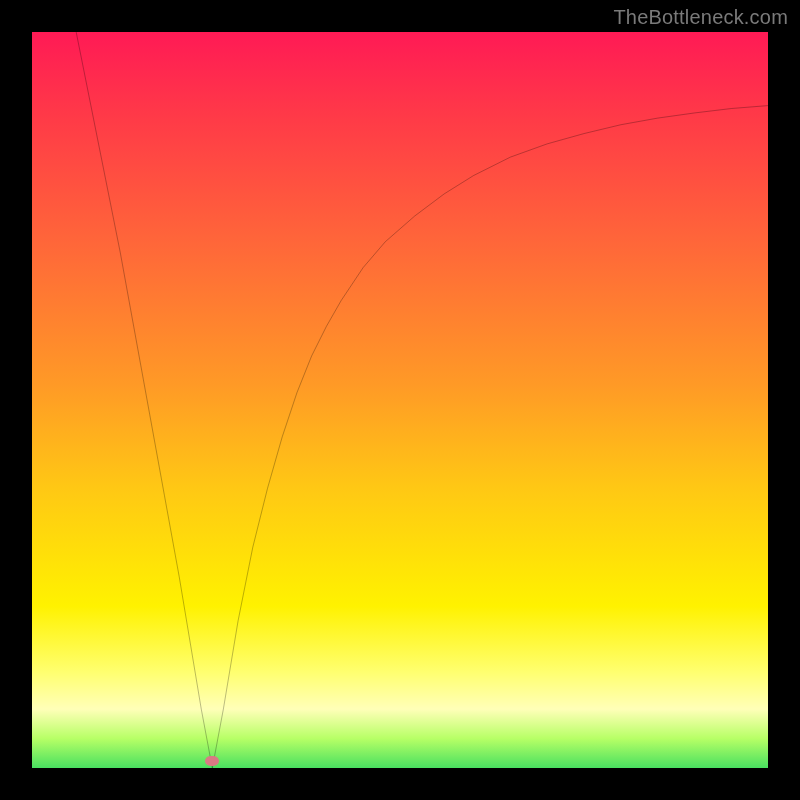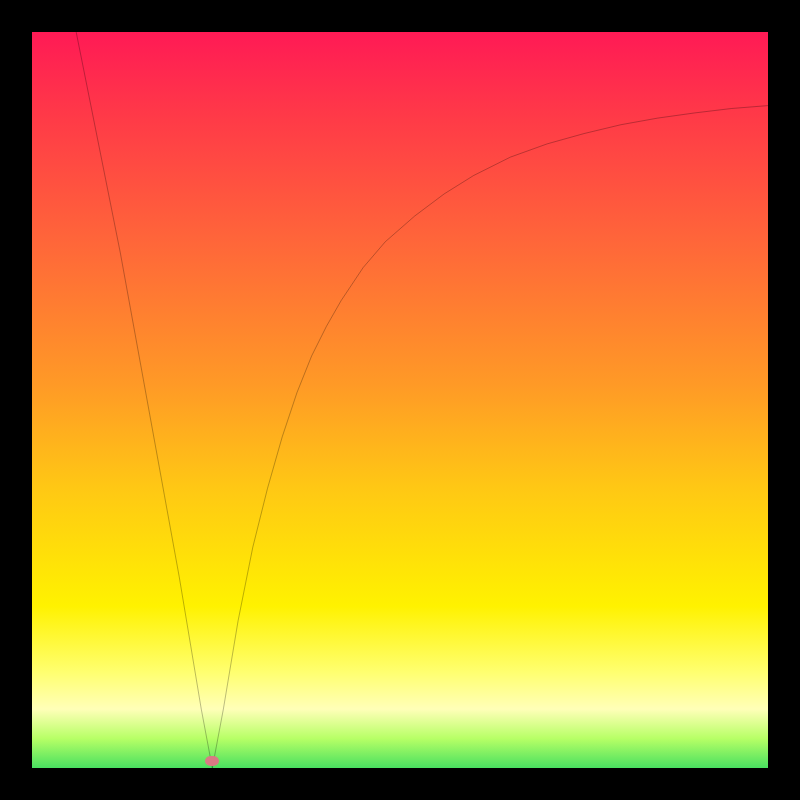--- a/index.html
+++ b/index.html
@@ -66,13 +66,14 @@
 
 <div class="frame">
 
   <div class="plot">
     <svg viewBox="0 0 100 100" preserveAspectRatio="none">
       <path id="curve-path" fill="none" stroke="#000" stroke-width="0.272" vector-effect="non-scaling-stroke" stroke-linecap="round" stroke-linejoin="round" d="M6.00 0.00 L8.00 10.00 L10.00 20.00 L12.00 30.00 L14.00 41.00 L16.00 52.00 L18.00 63.00 L20.00 74.00 L22.00 86.00 L23.00 92.00 L24.50 100.00 L26.00 92.00 L27.00 86.00 L28.00 80.00 L30.00 70.00 L32.00 62.00 L34.00 55.00 L36.00 49.00 L38.00 44.00 L40.00 40.00 L42.00 36.50 L45.00 32.00 L48.00 28.50 L52.00 25.00 L56.00 22.00 L60.00 19.50 L65.00 17.00 L70.00 15.20 L75.00 13.80 L80.00 12.60 L85.00 11.70 L90.00 11.00 L95.00 10.40 L100.00 10.00"></path>
     </svg>
     <div class="marker" id="min-marker" style="left: 24.5%; top: 99%;"></div>
   </div>
 
+  <div class="watermark">TheBottleneck.com</div>
 </div>
 
 </body></html>

